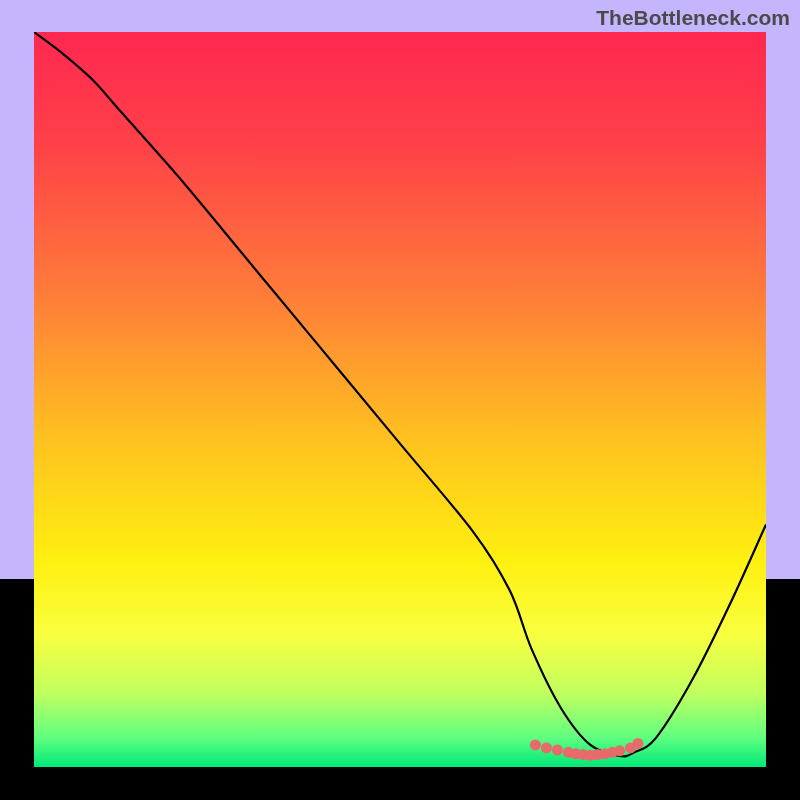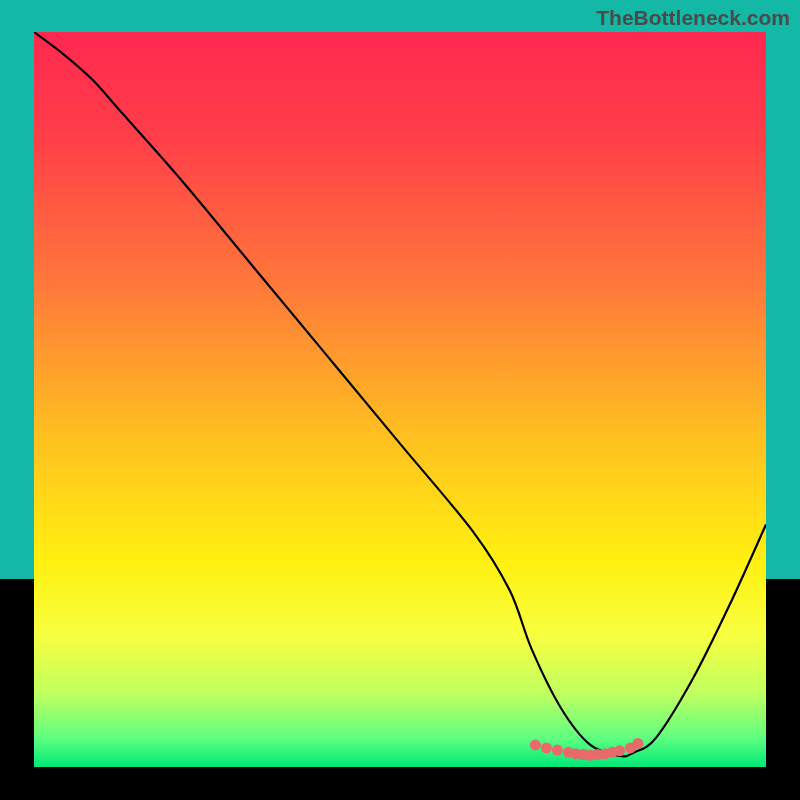--- a/index.html
+++ b/index.html
@@ -8,21 +8,21 @@
     background: #000;
     width: 800px;
     height: 800px;
     overflow: hidden;
     font-family: Arial, sans-serif;
   }
   .container {
     position: relative;
     width: 800px;
     height: 579px;
-    background: #14b8a6;
+    background: #c4b5fd;
   }
   .watermark {
     position: absolute;
     top: 6px;
     right: 10px;
     color: #4a4a4a;
     font-size: 21px;
     font-weight: bold;
     z-index: 10;
   }

